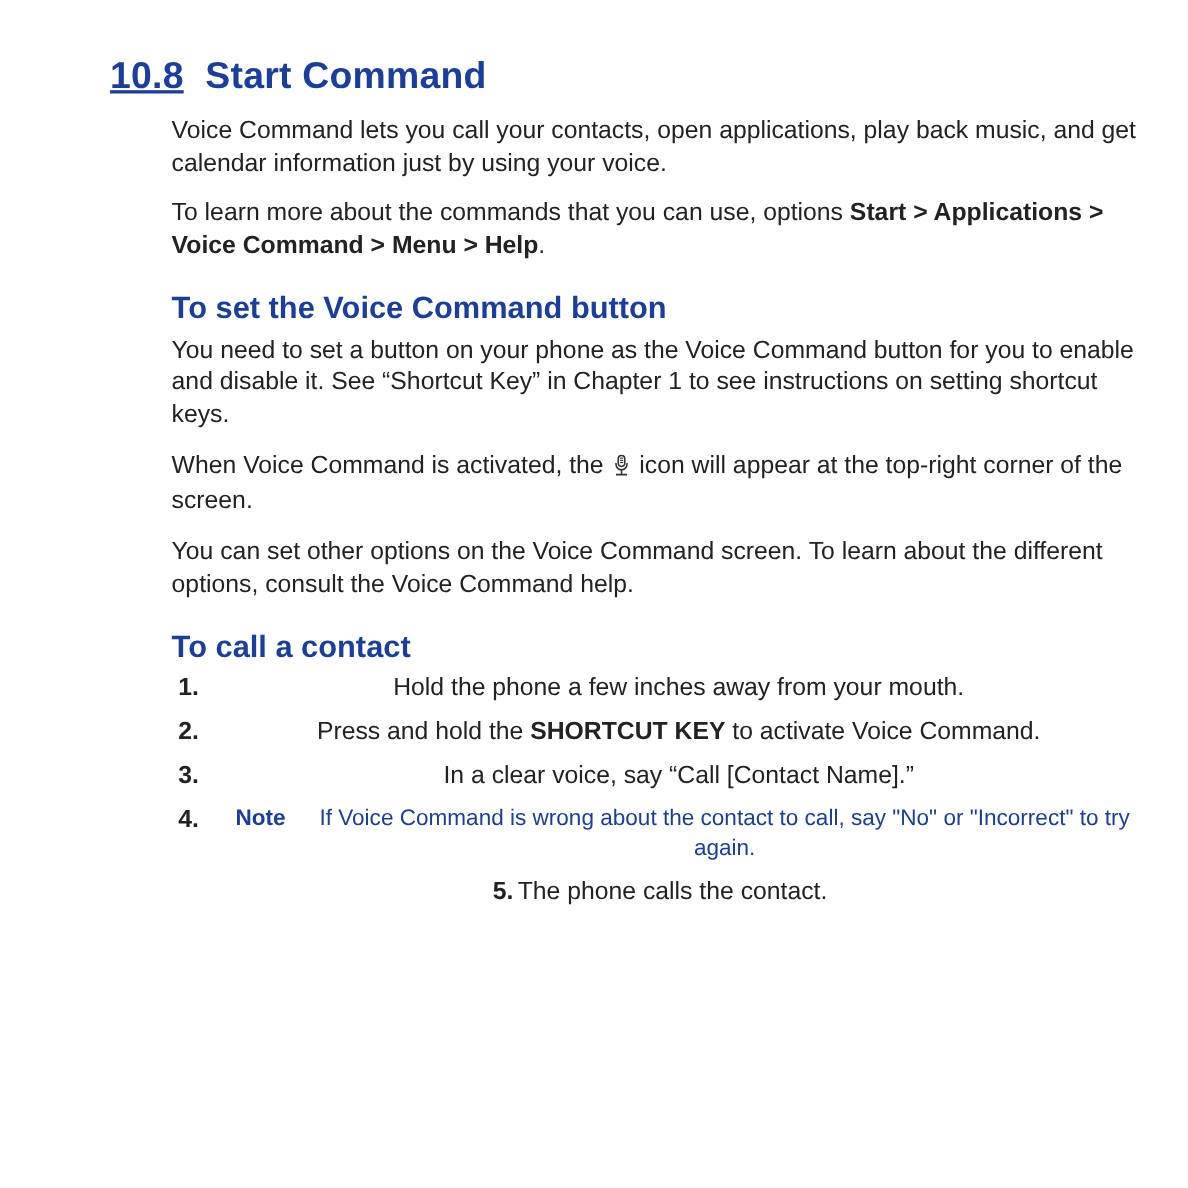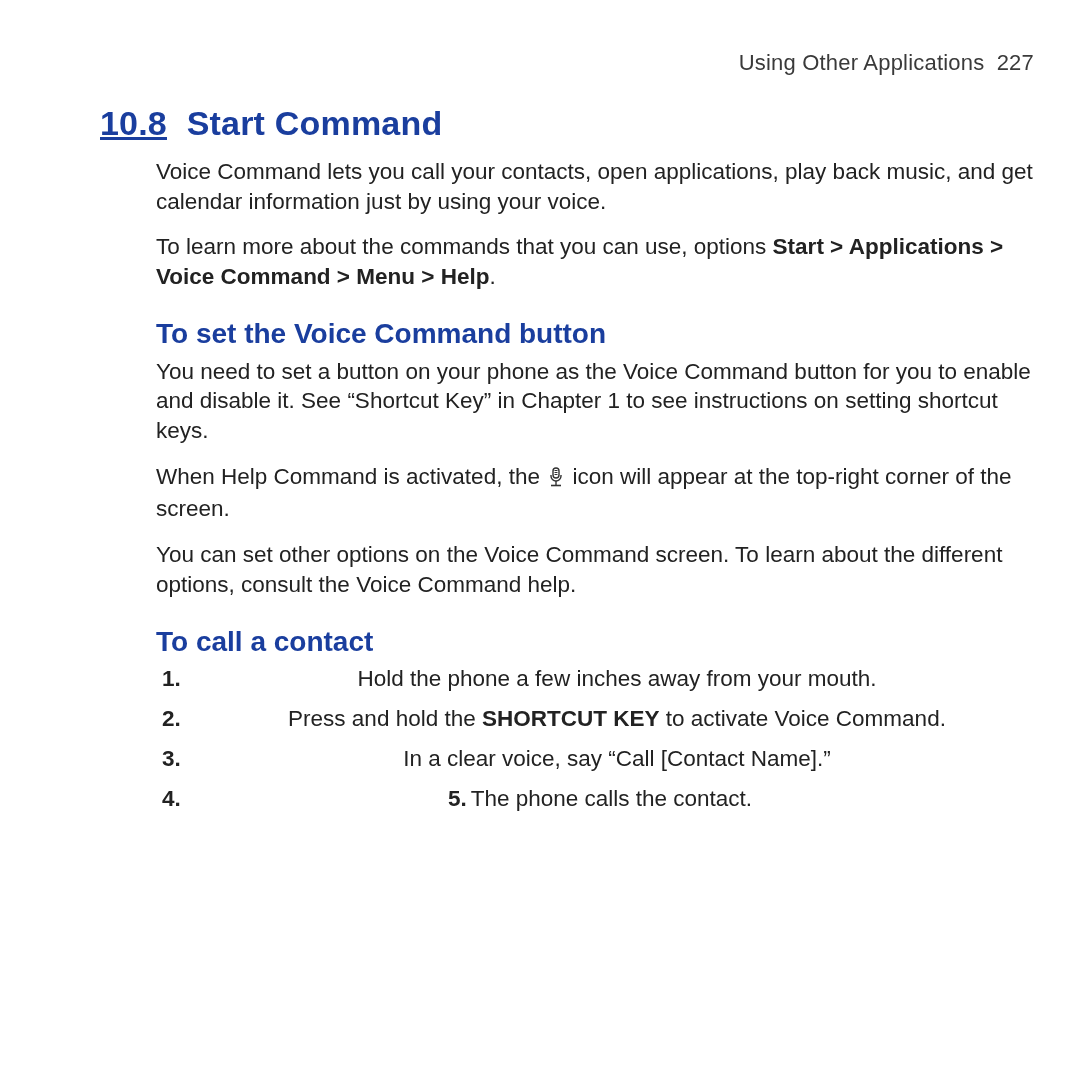--- a/index.html
+++ b/index.html
@@ -103,43 +103,39 @@
   .note-row .note-text {
     flex: 1 1 auto;
   }
   b, strong { font-weight: 700; }
 </style>
 </head>
 <body>
 
 <div class="page">
 
-  <div class="running-head">
-    <span>Using Other Applications</span>
-    <span class="pg">227</span>
-  </div>
 
   <h1 class="section-title">
     <span class="num">10.8</span>
     <span>Start Command</span>
   </h1>
 
   <div class="body">
 
     <p>Voice Command lets you call your contacts, open applications, play back music, and get calendar information just by using your voice.</p>
     <p>
       <span>To learn more about the commands that you can use, options </span><b>Start &gt; Applications &gt; Voice Command &gt; Menu &gt; Help</b><span>.</span>
     </p>
 
     <div class="sub-head">To set the Voice Command button</div>
 
     <p>You need to set a button on your phone as the Voice Command button for you to enable and disable it. See “Shortcut Key” in Chapter 1 to see instructions on setting shortcut keys.</p>
 
     <p>
-      <span>When Help Command is activated, the </span>
+      <span>When Voice Command is activated, the </span>
       <span class="mic-icon">
         <svg width="16" height="20" viewBox="0 0 16 20">
           <rect x="5" y="1" width="6" height="10" rx="3" fill="none" stroke="#333" stroke-width="1.4"></rect>
           <rect x="6.5" y="3" width="3" height="1" fill="#333"></rect>
           <rect x="6.5" y="5" width="3" height="1" fill="#333"></rect>
           <rect x="6.5" y="7" width="3" height="1" fill="#333"></rect>
           <path d="M3 8 v1 a5 5 0 0 0 10 0 v-1" fill="none" stroke="#333" stroke-width="1.4"></path>
           <line x1="8" y1="14" x2="8" y2="18" stroke="#333" stroke-width="1.4"></line>
           <line x1="3" y1="18.5" x2="13" y2="18.5" stroke="#333" stroke-width="1.6"></line>
         </svg>
@@ -151,18 +147,22 @@
 
     <div class="sub-head">To call a contact</div>
 
     <ol class="steps">
       <li><span>Hold the phone a few inches away from your mouth.</span></li>
       <li>
         <span>Press and hold the </span><b>SHORTCUT KEY</b><span> to activate Voice Command.</span>
       </li>
       <li><span>In a clear voice, say “Call [Contact Name].”</span></li>
       <li>
+        <div class="note-row">
+          <div class="note-label">Note</div>
+          <div class="note-text">If Voice Command is wrong about the contact to call, say "No" or "Incorrect" to try again.</div>
+        </div>
       </li>
       <li class="step5"><span>The phone calls the contact.</span></li>
     </ol>
 
   </div>
 </div>
 
 </body></html>

